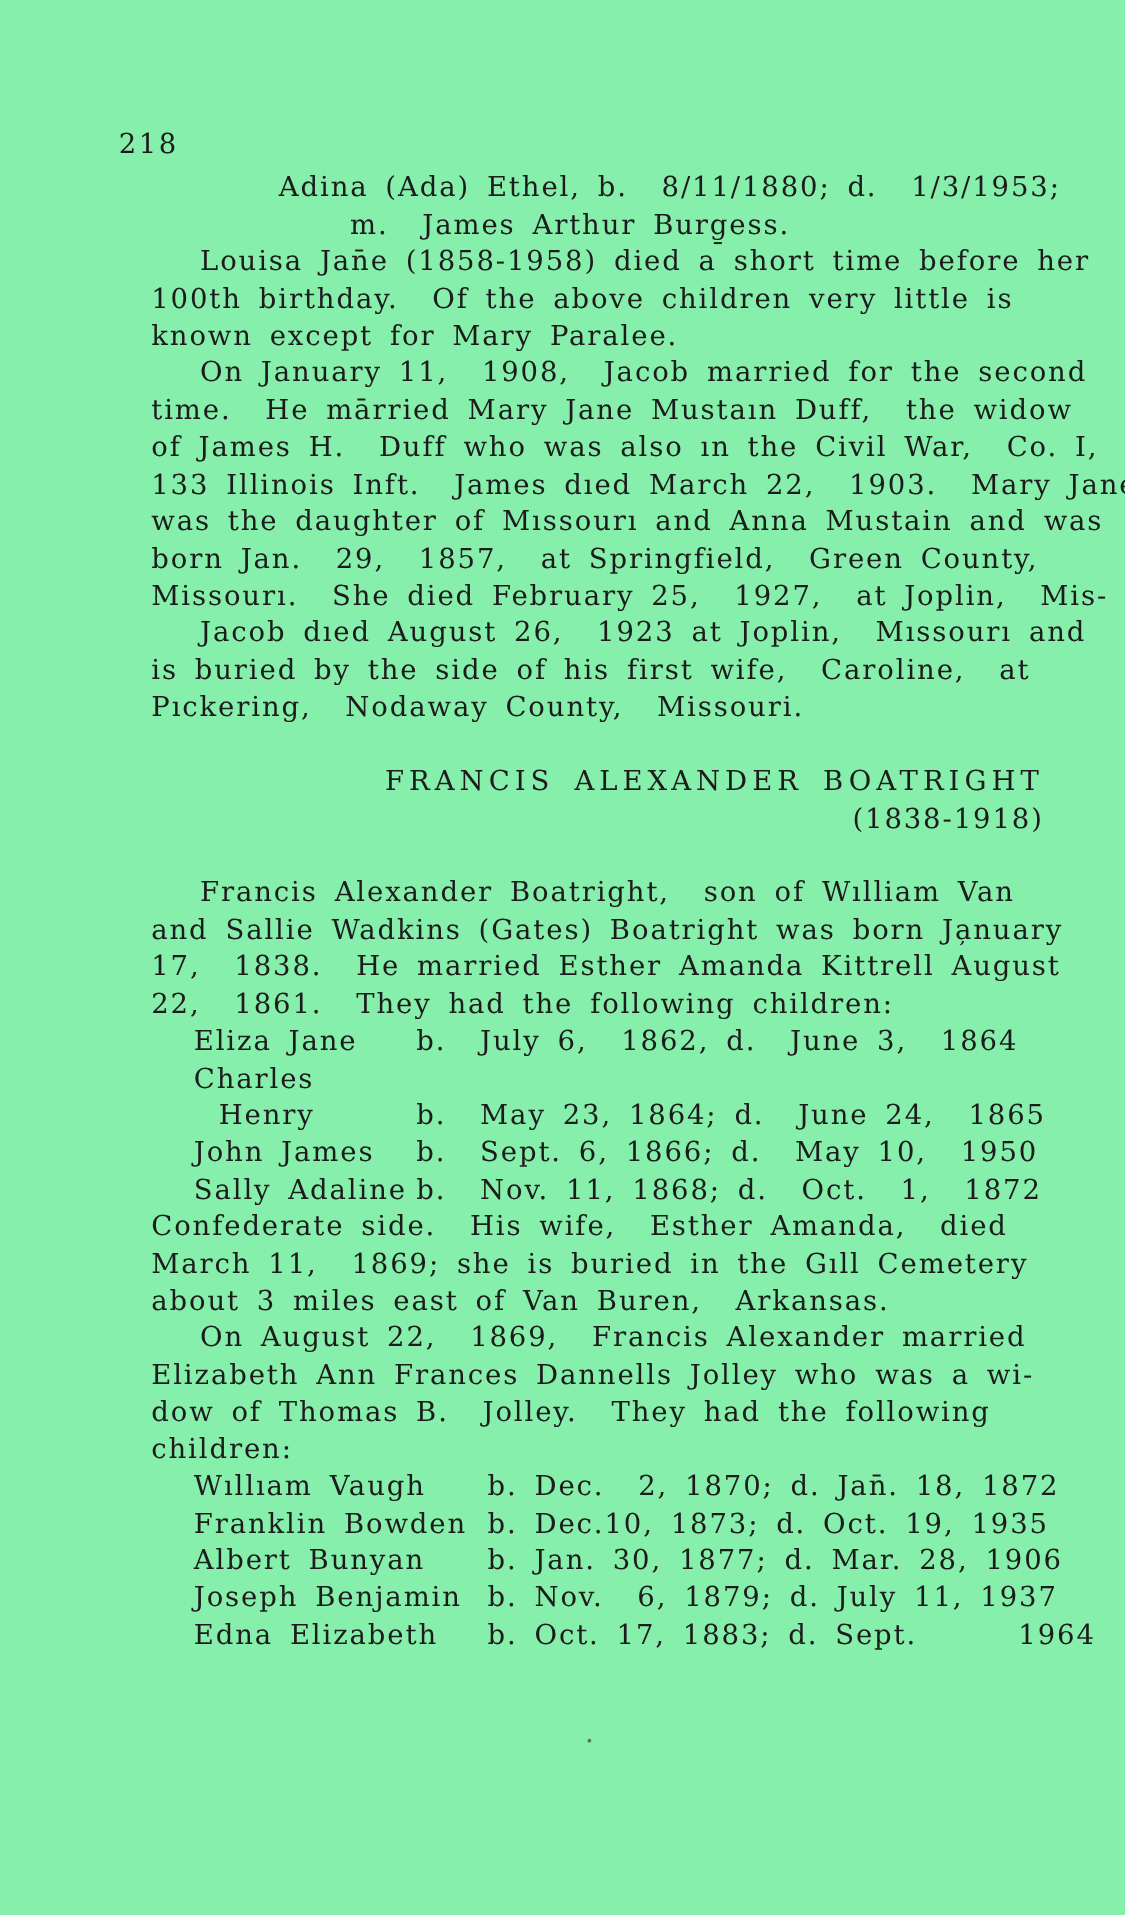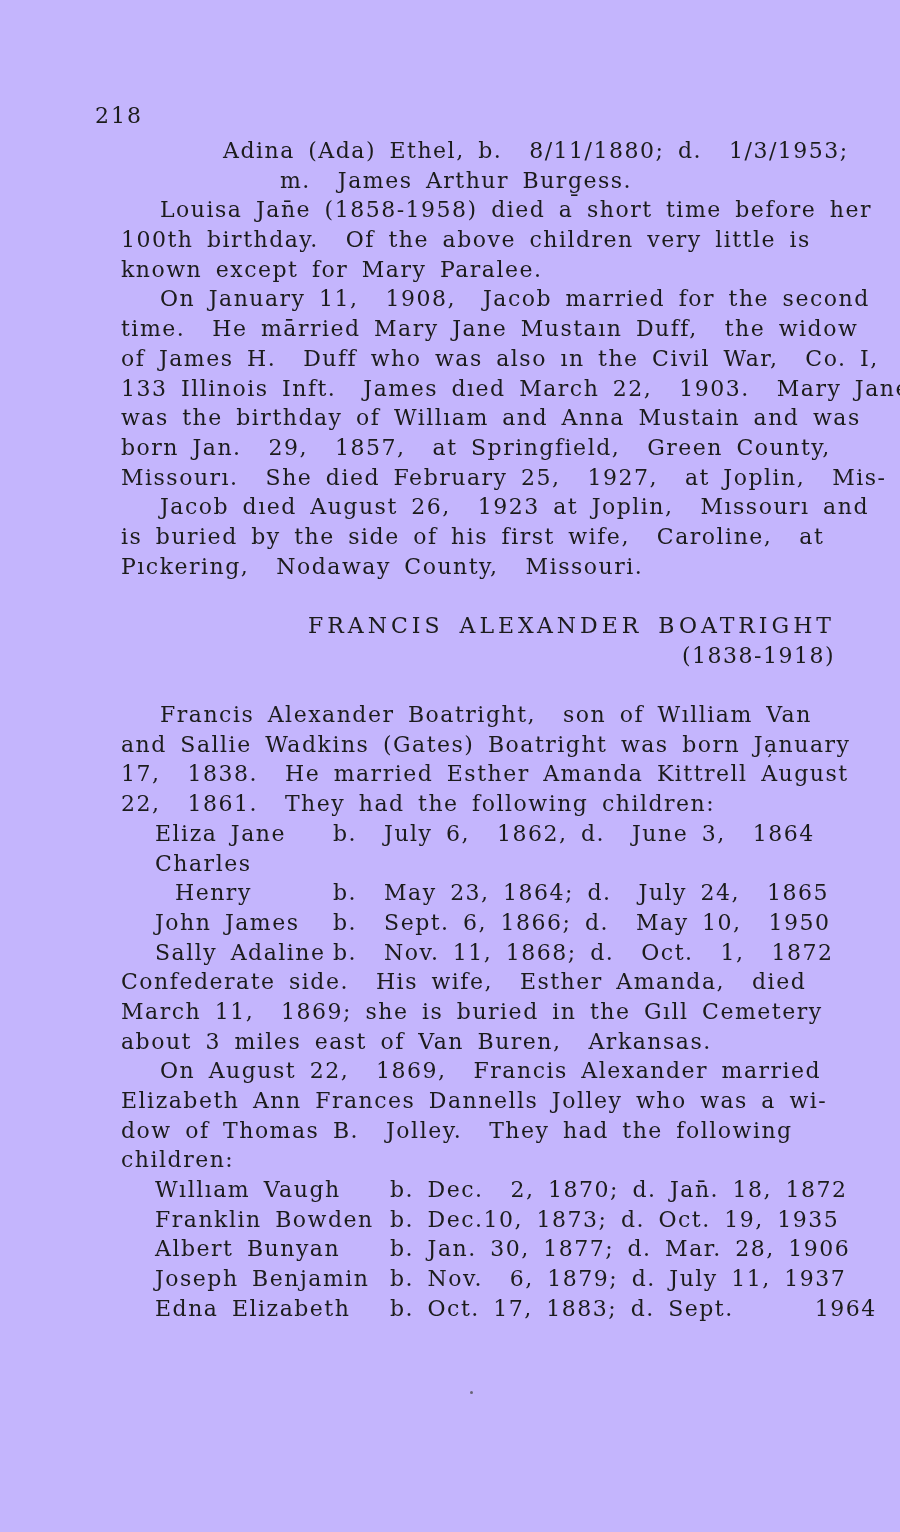--- a/index.html
+++ b/index.html
@@ -1,19 +1,19 @@
 <!DOCTYPE html>
 <html><head>
 <meta charset="utf-8">
 <style>
   html,body{margin:0;padding:0;background:#e9e8e6;}
   .page{
     position:relative;
     width:900px;height:1532px;
-    background:#c4b5fd;
+    background:#86efac;
     font-family:"DejaVu Serif","Liberation Serif",serif;
     color:#1c1c1c;
     overflow:hidden;
   }
   .pageno{
     position:absolute;left:95px;top:103px;
     font-size:22px;letter-spacing:2px;
   }
   .textcol{
     position:absolute;left:121px;top:136px;width:772px;
@@ -54,21 +54,21 @@
     <div class="ln mline">m.  James Arthur Burg̱ess.</div>
 
     <div class="ln ind">Louisa Jan̄e (1858-1958) died a short time before her</div>
     <div class="ln">100th birthday.  Of the above children very little is</div>
     <div class="ln">known except for Mary Paralee.</div>
 
     <div class="ln ind">On January 11,  1908,  Jacob married for the second</div>
     <div class="ln">time.  He mārried Mary Jane Mustaın Duff,  the widow</div>
     <div class="ln">of James H.  Duff who was also ın the Civil War,  Co. I,</div>
     <div class="ln">133 Illinois Inft.  James dıed March 22,  1903.  Mary Jane</div>
-    <div class="ln">was the birthday of Willıam and Anna Mustain and was</div>
+    <div class="ln">was the daughter of Mıssourı and Anna Mustain and was</div>
     <div class="ln">born Jan.  29,  1857,  at Springfield,  Green County,</div>
     <div class="ln">Missourı.  She died February 25,  1927,  at Joplin,  Mis-</div>
 
     <div class="ln ind">Jacob dıed August 26,  1923 at Joplin,  Mıssourı and</div>
     <div class="ln">is buried by the side of his first wife,  Caroline,  at</div>
     <div class="ln">Pıckering,  Nodaway County,  Missouri.</div>
 
     <div class="blank"></div>
 
     <div class="ln center heading">FRANCIS ALEXANDER BOATRIGHT</div>
@@ -84,21 +84,21 @@
     <div class="ln crow">
       <span class="cname">Eliza Jane</span>
       <span class="cdates">b.  July 6,  1862, d.  June 3,  1864</span>
     </div>
     <div class="ln crow">
       <span class="cname">Charles</span>
       <span class="cdates"></span>
     </div>
     <div class="ln crow henry">
       <span class="cname">Henry</span>
-      <span class="cdates">b.  May 23, 1864; d.  July 24,  1865</span>
+      <span class="cdates">b.  May 23, 1864; d.  June 24,  1865</span>
     </div>
     <div class="ln crow">
       <span class="cname">John James</span>
       <span class="cdates">b.  Sept. 6, 1866; d.  May 10,  1950</span>
     </div>
     <div class="ln crow">
       <span class="cname">Sally Adaline</span>
       <span class="cdates">b.  Nov. 11, 1868; d.  Oct.  1,  1872</span>
     </div>
 

